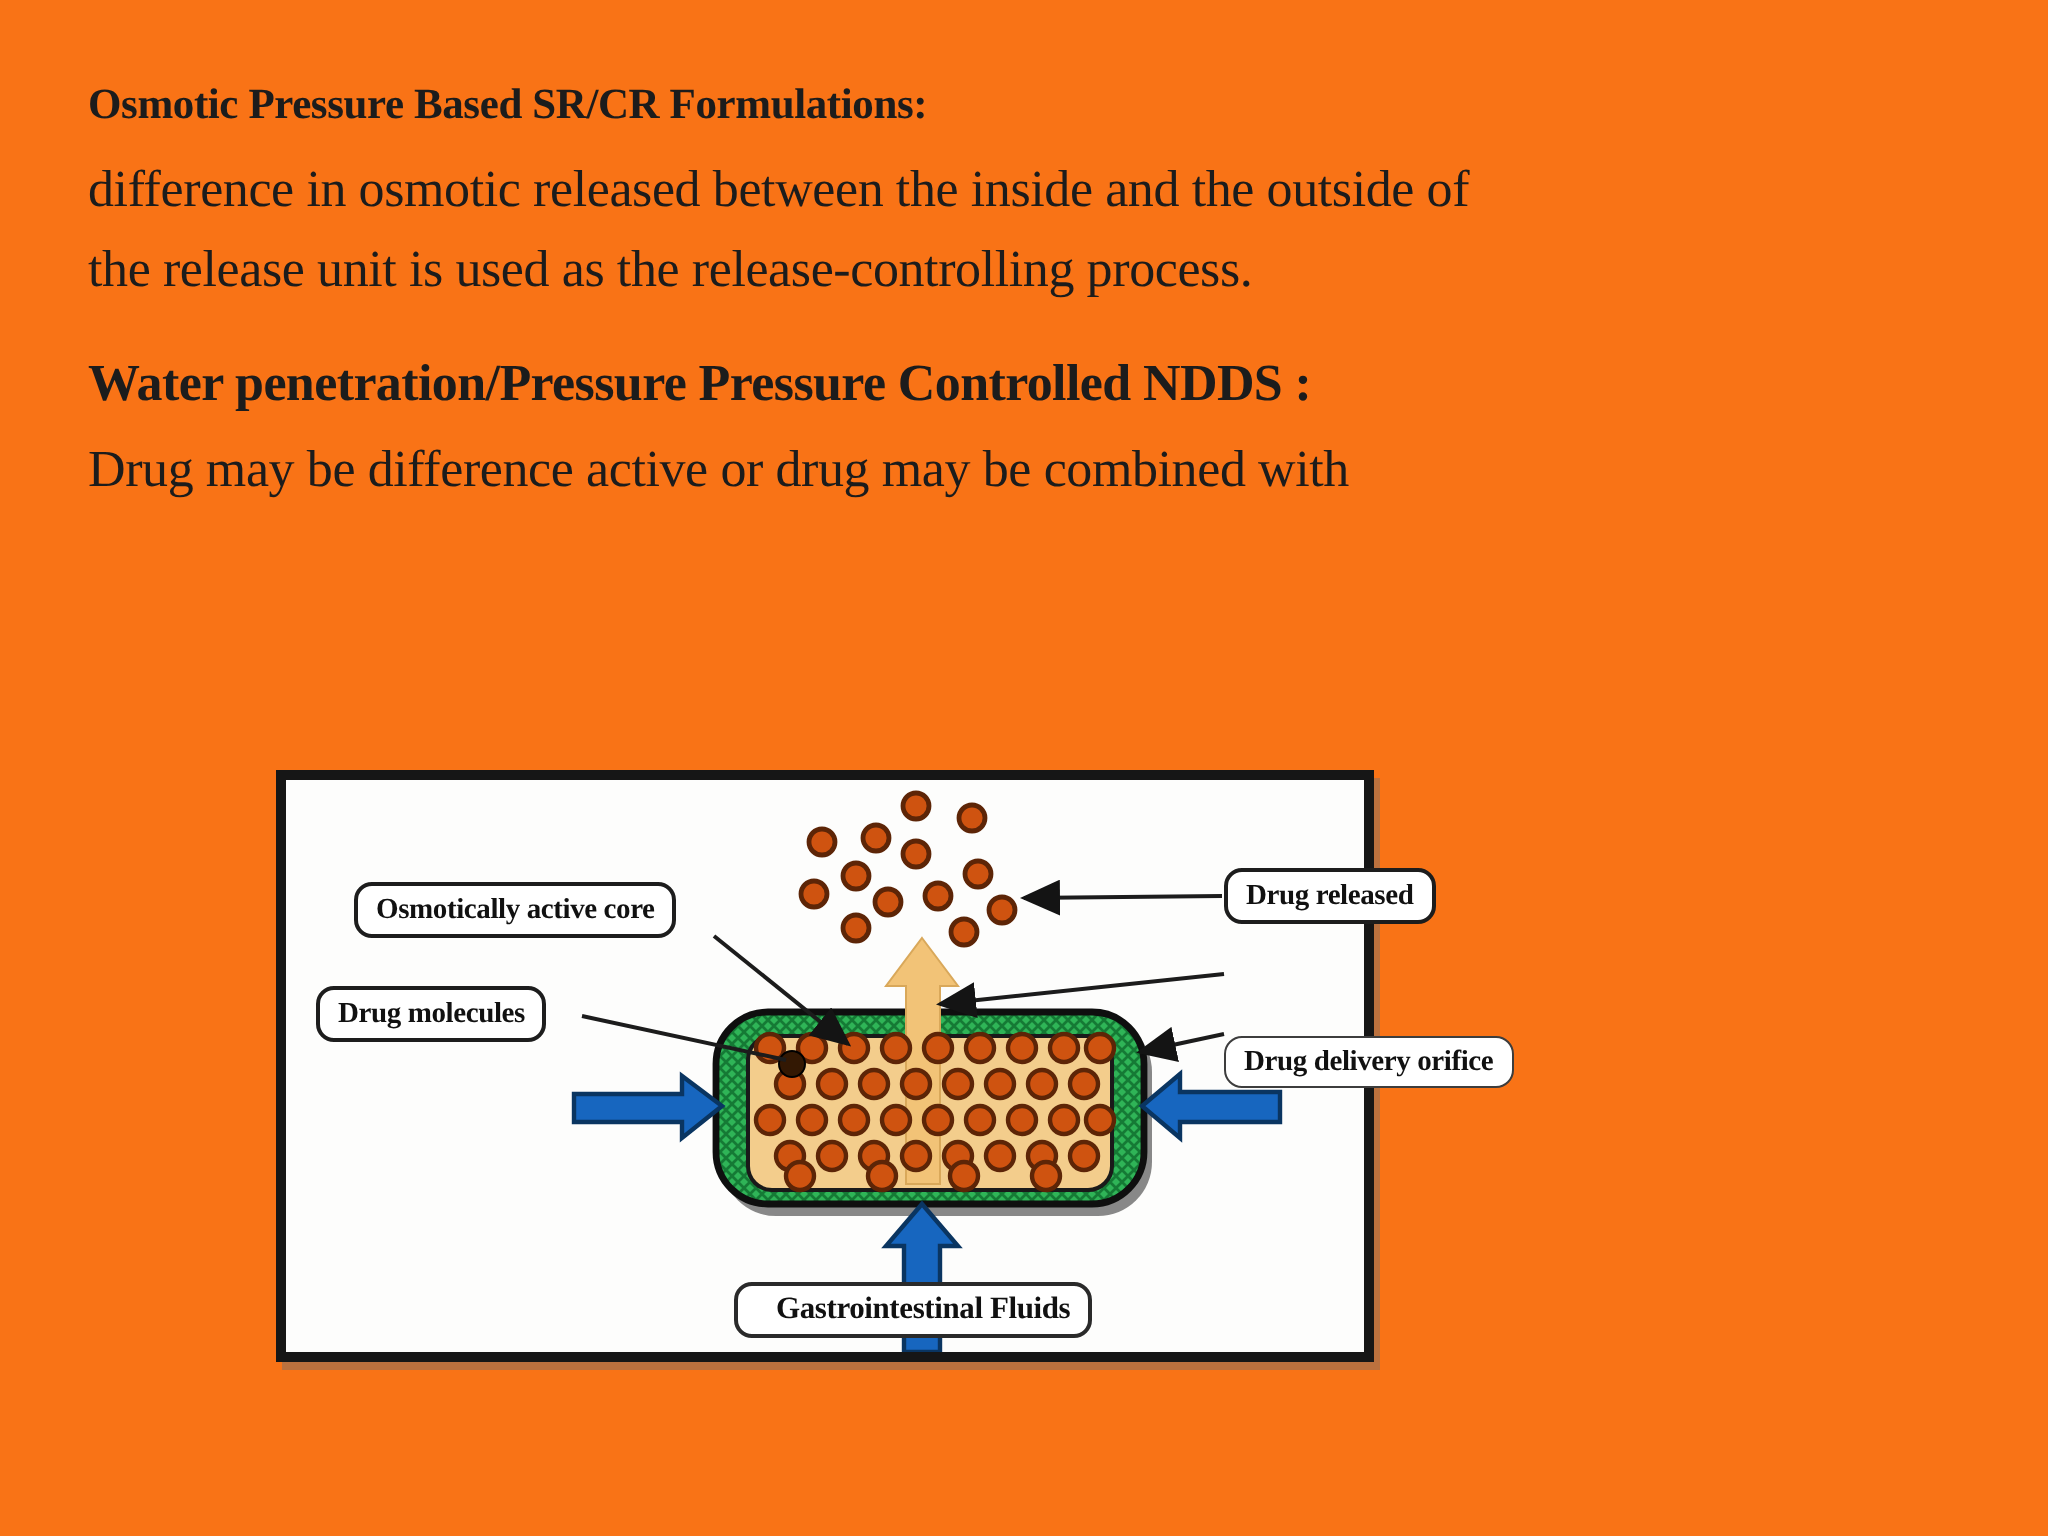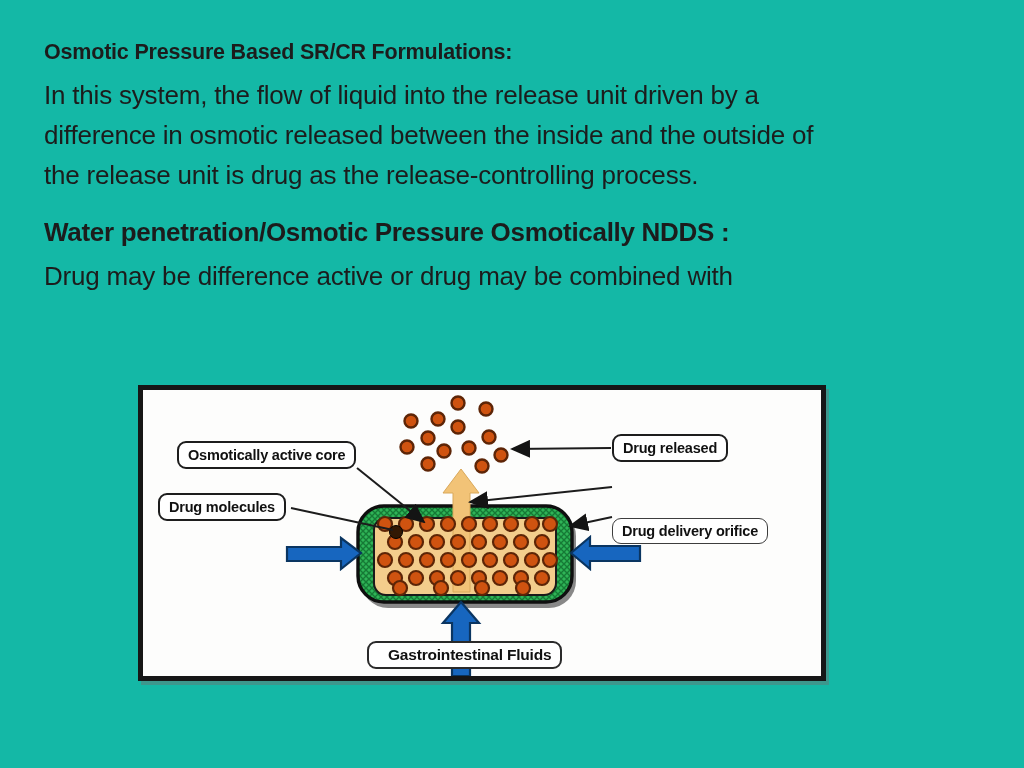--- a/index.html
+++ b/index.html
@@ -1,22 +1,22 @@
 <!DOCTYPE html>
 <html><head>
 <meta charset="utf-8">
 <style>
   html, body { margin: 0; padding: 0; background: #ffffff; }
   .slide {
     position: relative;
     width: 1024px;
     height: 768px;
-    background: #14b8a6;
+    background: #f97316;
     overflow: hidden;
-    font-family: Liberation Sans, sans-serif;
+    font-family: Liberation Serif, serif;
     color: #1c1c1c;
   }
 
   
   .text-block { position: absolute; left: 44px; top: 40px; width: 950px; }
   .h1 {
     font-size: 21.5px;
     font-weight: bold;
     letter-spacing: -0.2px;
     margin: 0 0 10px 0;
@@ -33,21 +33,21 @@
     font-weight: bold;
     letter-spacing: -0.3px;
     margin: 22px 0 8px 0;
   }
 
   
   .diagram {
     position: absolute;
     left: 138px;
     top: 385px;
-    width: 688px;
+    width: 549px;
     height: 296px;
     box-sizing: border-box;
     border: 5px solid #161616;
     background: #fdfdfc;
     box-shadow: 3px 4px 0 rgba(110,110,110,0.45);
   }
   .diagram svg { position: absolute; left: 0; top: 0; }
 
   .dlabel {
     position: absolute;
@@ -71,25 +71,24 @@
   .lbl-fluids    { left: 224px; top: 251px; font-size: 15.5px; border-color: #2a2a2a; padding-left: 19px; }
 </style>
 </head>
 <body>
 
 <div class="slide">
 
   <div class="text-block">
     <div class="h1">Osmotic Pressure Based SR/CR Formulations:</div>
     <div>
-      <div class="body-line">In this system, the flow of liquid into the release unit driven by a</div>
       <div class="body-line">difference in osmotic released between the inside and the outside of</div>
-      <div class="body-line">the release unit is drug as the release-controlling process.</div>
+      <div class="body-line">the release unit is used as the release-controlling process.</div>
     </div>
-    <div class="h2">Water penetration/Osmotic Pressure Osmotically NDDS :</div>
+    <div class="h2">Water penetration/Pressure Pressure Controlled NDDS :</div>
     <div>
       <div class="body-line">Drug may be difference active or drug may be combined with</div>
     </div>
   </div>
 
   <div class="diagram">
     <svg id="diagram-svg" width="678" height="286" viewBox="143 390 678 286">
       <defs>
         <pattern id="greenhatch" width="6" height="6" patternUnits="userSpaceOnUse">
           <rect width="6" height="6" fill="#2fb457"></rect>

